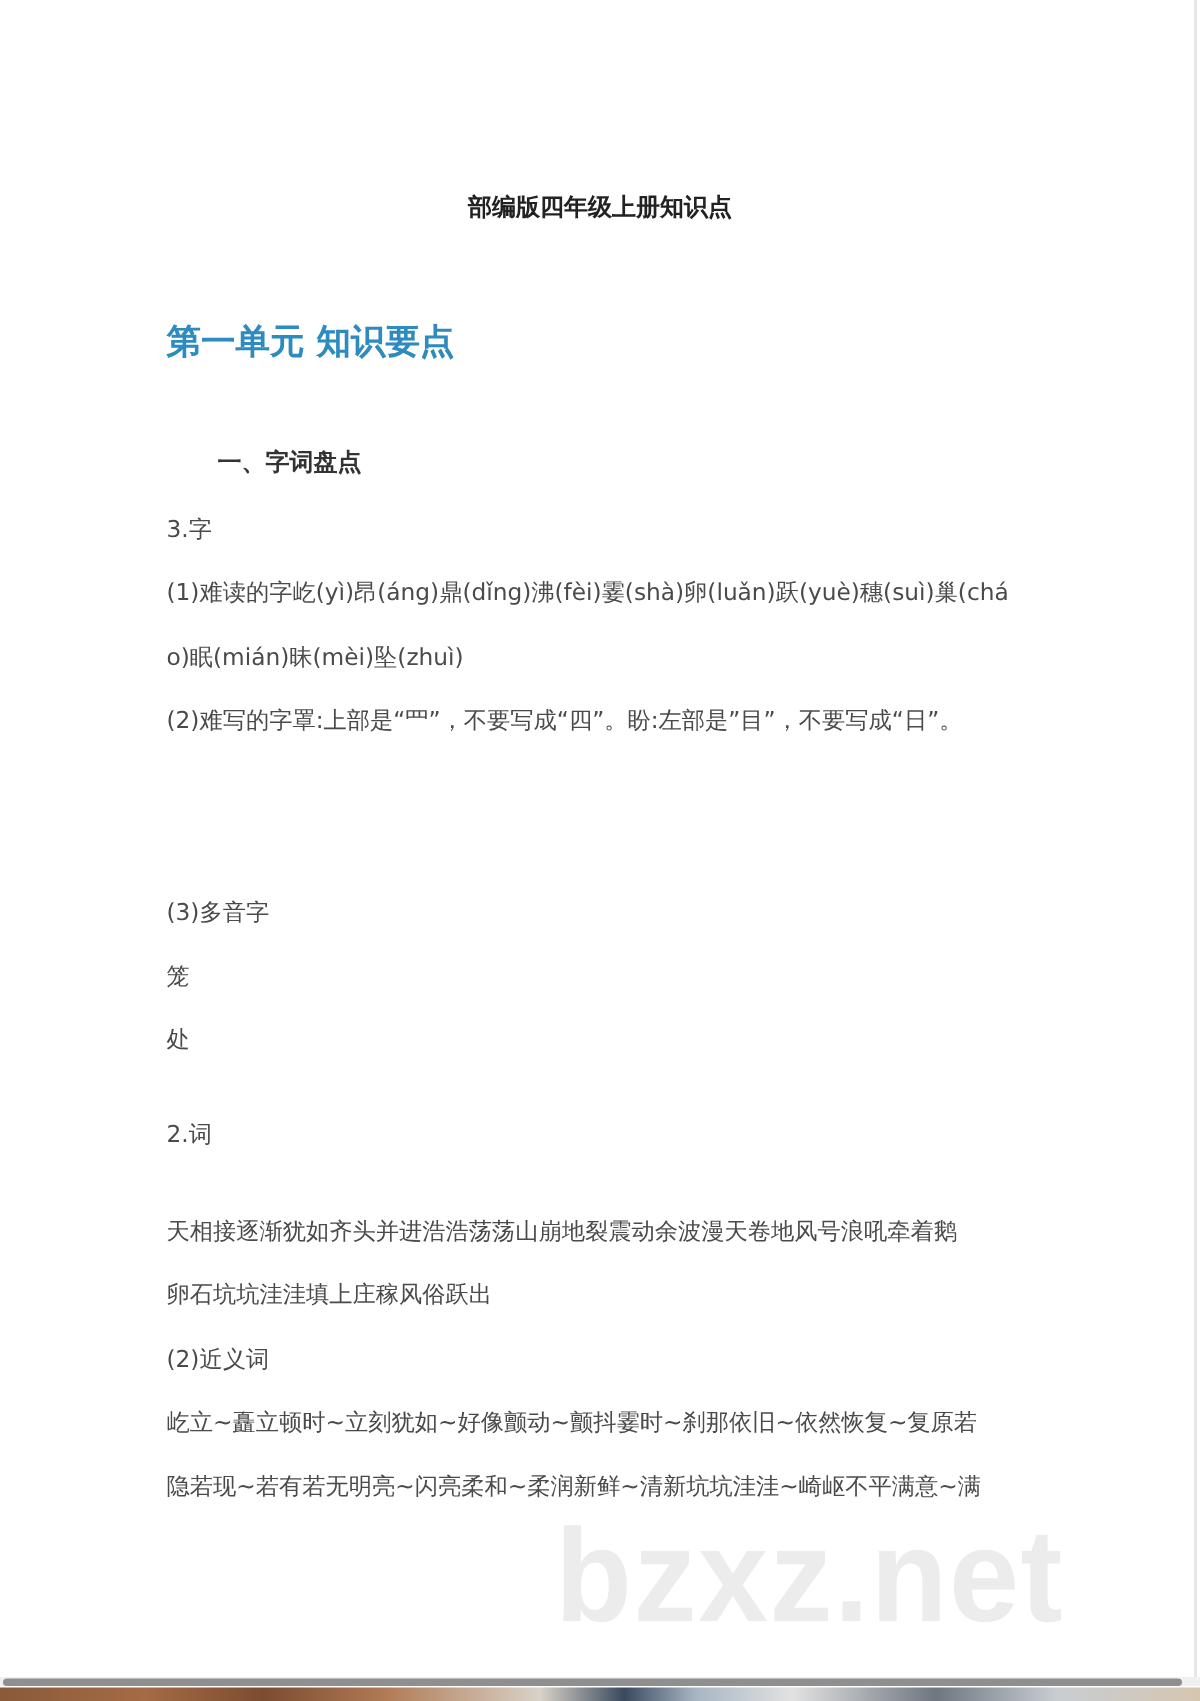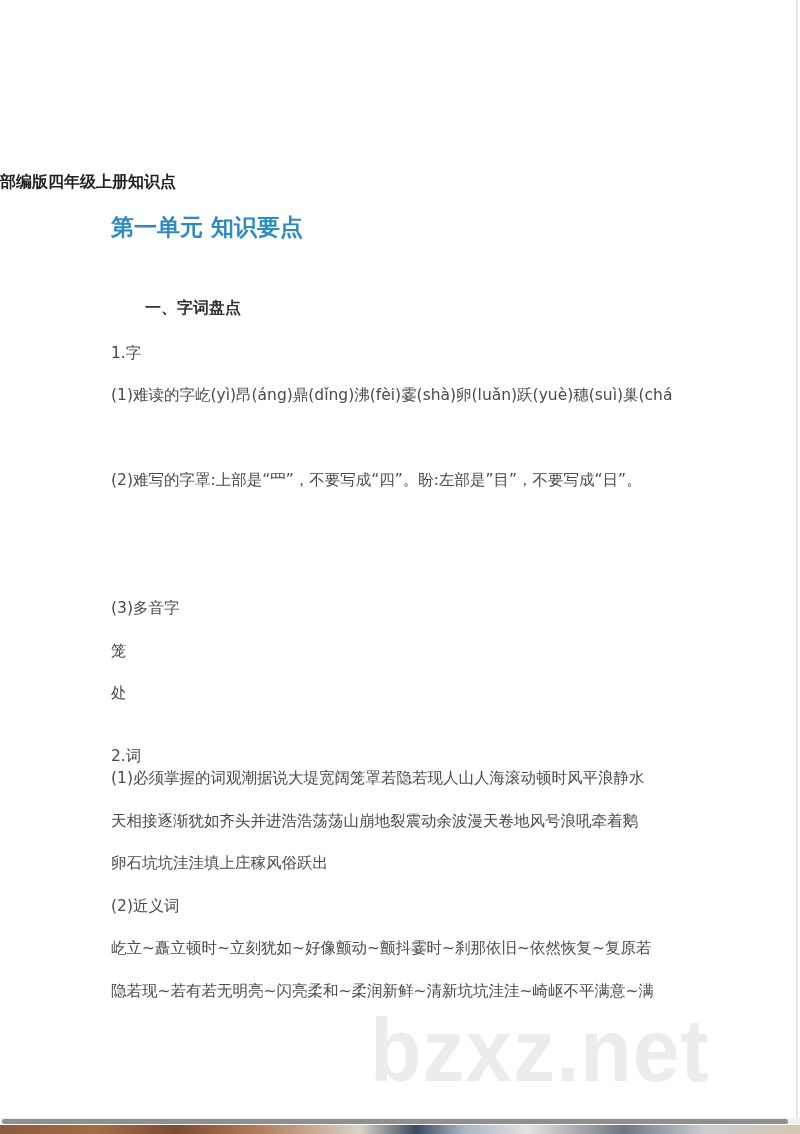--- a/index.html
+++ b/index.html
@@ -24,25 +24,25 @@
       left: 796px;
       width: 2px;
       height: 1118px;
       background: #e6e6e6;
     }
     .doc-title {
       position: absolute;
       top: 128px;
       left: 0;
       width: 800px;
+      text-align: center;
       font-size: 16px;
       font-weight: bold;
       color: #222222;
       letter-spacing: 0px;
-      margin-top: 44px;
     }
     .unit-heading {
       position: absolute;
       top: 212px;
       left: 111px;
       font-size: 23px;
       font-weight: bold;
       color: #2d8bbf;
     }
     .section-heading {
@@ -103,28 +103,28 @@
 </head>
 <body>
 
 <div class="page">
   <div class="right-border"></div>
 
   <div class="doc-title">部编版四年级上册知识点</div>
   <div class="unit-heading">第一单元  知识要点</div>
   <div class="section-heading">一、字词盘点</div>
 
-  <div class="line" style="top:343px">1.字</div>
+  <div class="line" style="top:343px">3.字</div>
   <div class="line" style="top:385px">(1)难读的字屹(yì)昂(áng)鼎(dǐng)沸(fèi)霎(shà)卵(luǎn)跃(yuè)穗(suì)巢(chá</div>
+  <div class="line" style="top:428px">o)眠(mián)昧(mèi)坠(zhuì)</div>
   <div class="line" style="top:470px">(2)难写的字罩:上部是“罒”，不要写成“四”。盼:左部是”目”，不要写成“日”。</div>
   <div class="line" style="top:598px">(3)多音字</div>
   <div class="line" style="top:641px">笼</div>
   <div class="line" style="top:683px">处</div>
   <div class="line" style="top:746px">2.词</div>
-  <div class="line" style="top:768px">(1)必须掌握的词观潮据说大堤宽阔笼罩若隐若现人山人海滚动顿时风平浪静水</div>
   <div class="line" style="top:811px">天相接逐渐犹如齐头并进浩浩荡荡山崩地裂震动余波漫天卷地风号浪吼牵着鹅</div>
   <div class="line" style="top:853px">卵石坑坑洼洼填上庄稼风俗跃出</div>
   <div class="line" style="top:896px">(2)近义词</div>
   <div class="line" style="top:938px">屹立~矗立顿时~立刻犹如~好像颤动~颤抖霎时~刹那依旧~依然恢复~复原若</div>
   <div class="line" style="top:981px">隐若现~若有若无明亮~闪亮柔和~柔润新鲜~清新坑坑洼洼~崎岖不平满意~满</div>
 
   <div class="watermark">bzxz.net</div>
 
   <div class="hscroll-track"></div>
   <div class="hscroll-thumb"></div>

